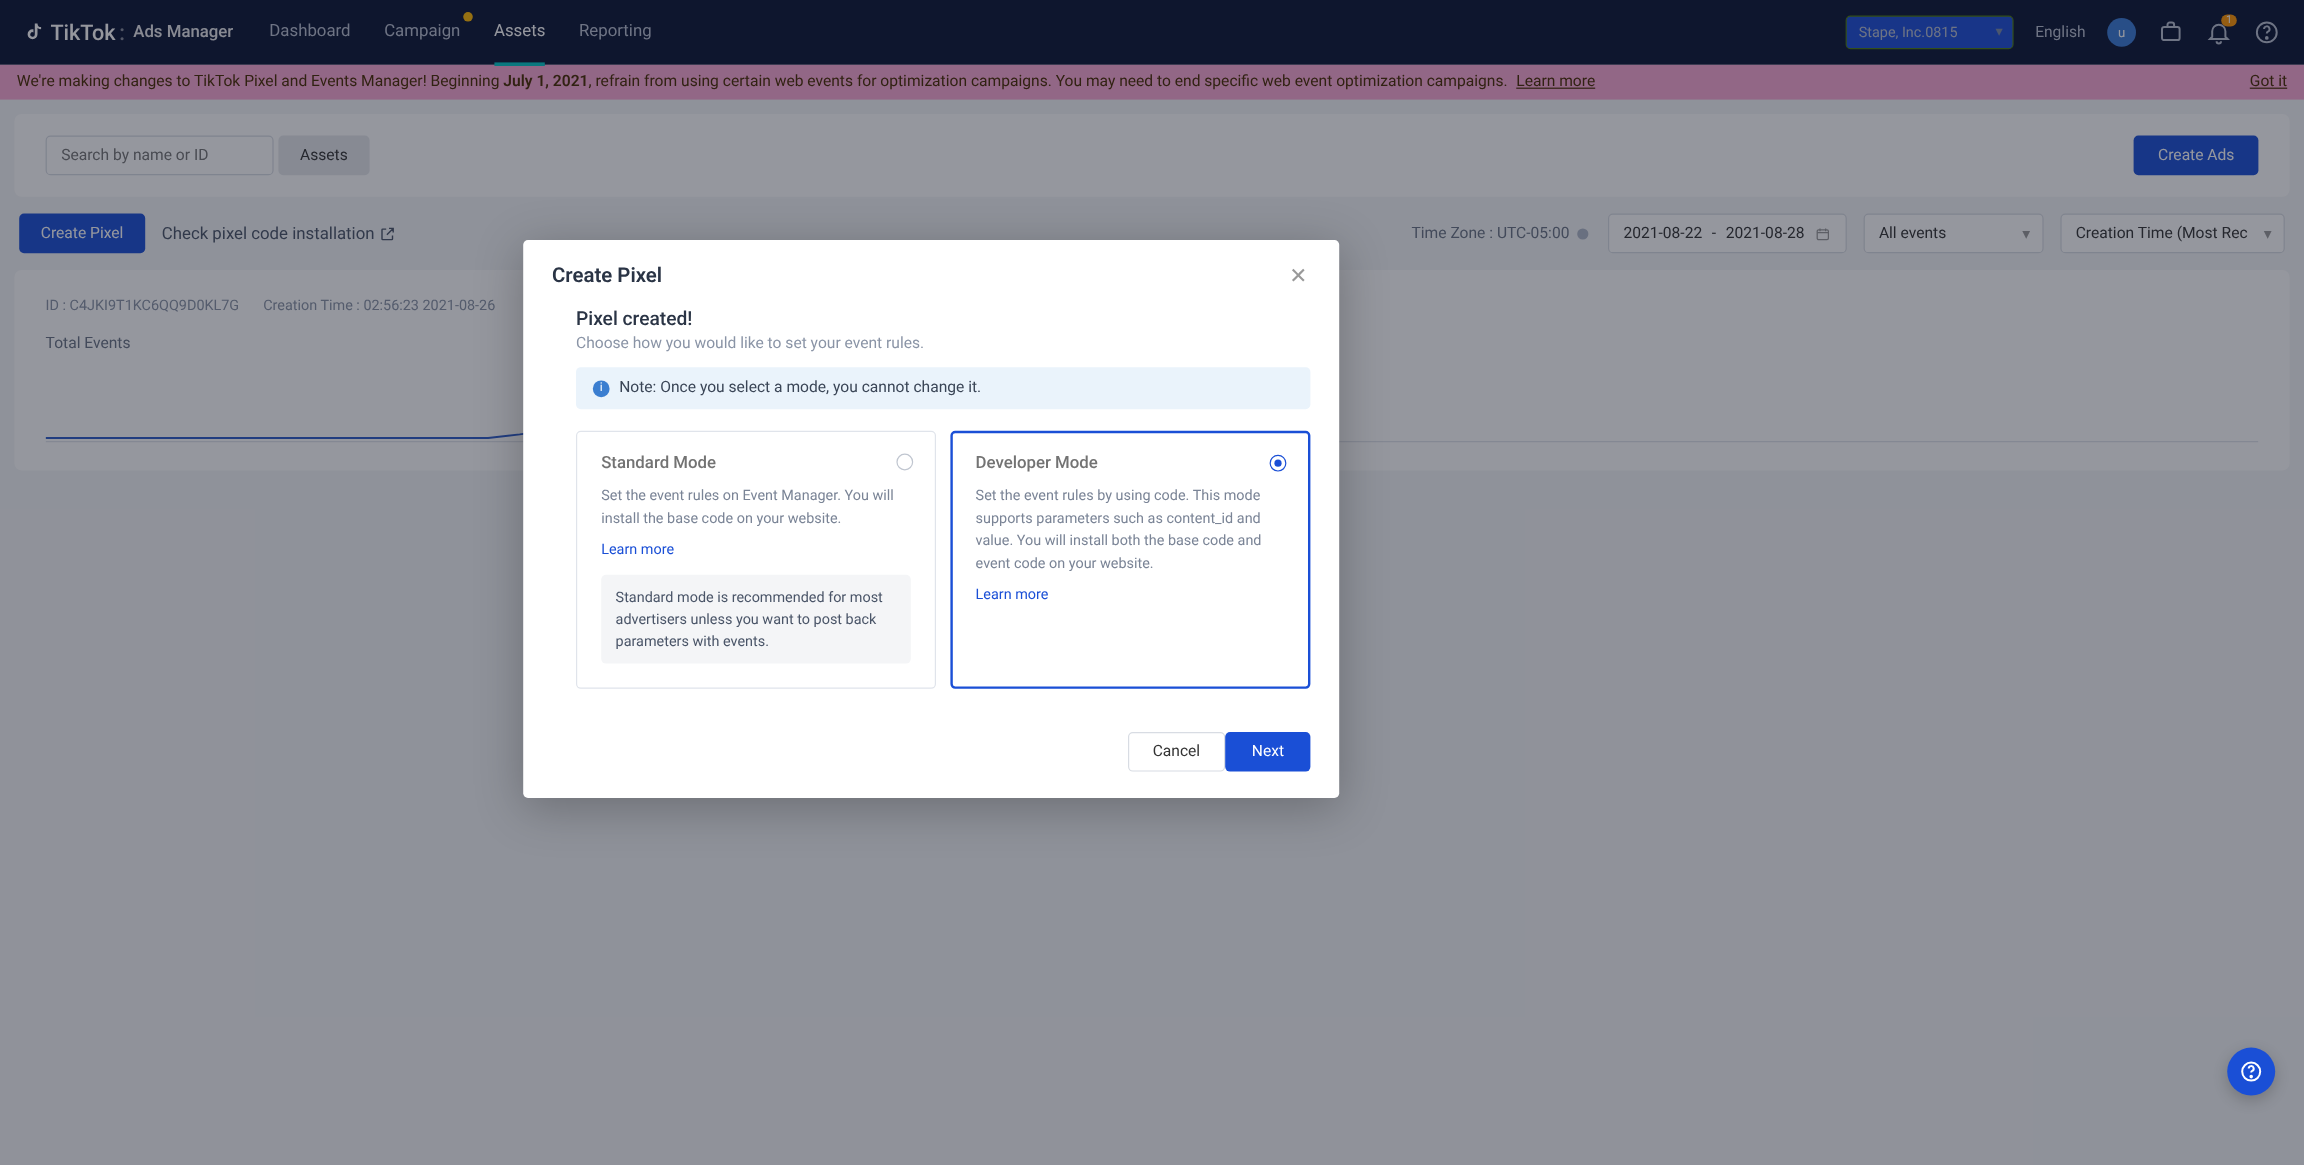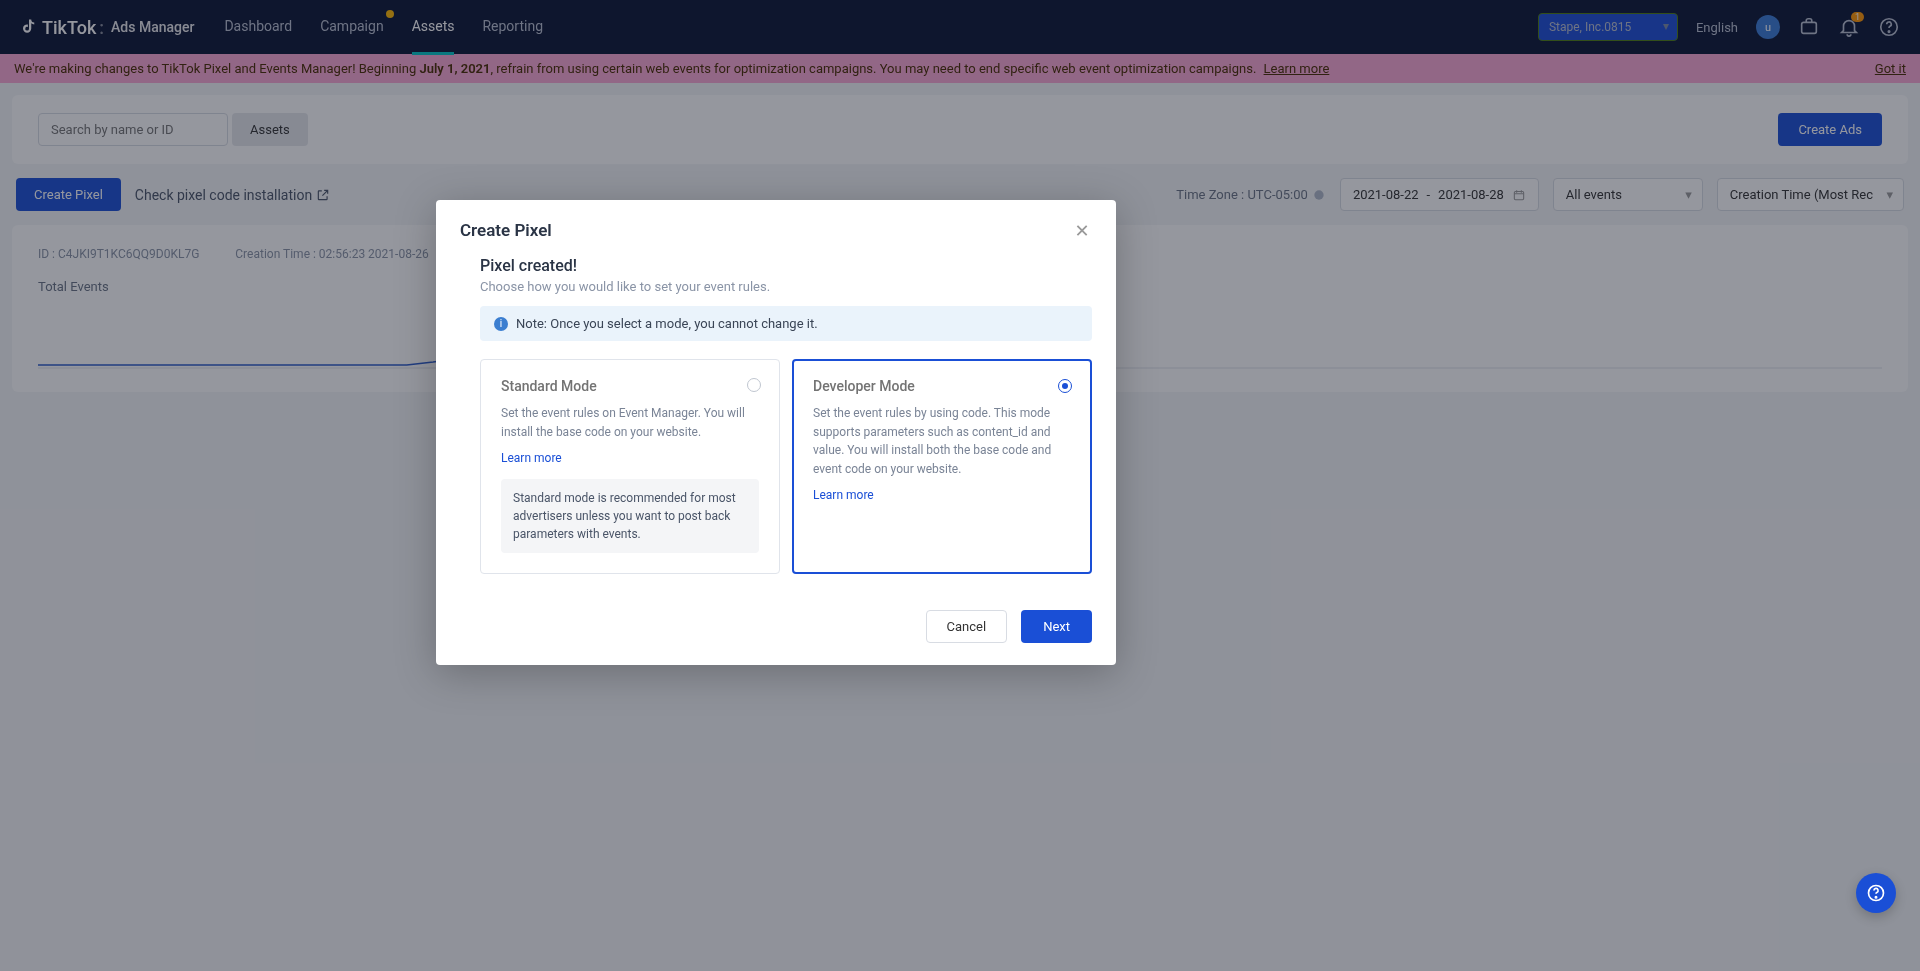--- a/index.html
+++ b/index.html
@@ -40,21 +40,21 @@
 .check-pixel-link { color: #4a5568; font-size: 14px; cursor: pointer; display: flex; align-items: center; gap: 4px; }
 .timezone { margin-left: auto; color: #6a7485; font-size: 13px; display: flex; align-items: center; gap: 4px; }
 .date-range { border: 1px solid #d8dce3; border-radius: 4px; background: #fff; padding: 8px 12px; font-size: 13px; color: #333; display: flex; align-items: center; gap: 8px; }
 .events-select { border: 1px solid #d8dce3; border-radius: 4px; background: #fff; padding: 8px 30px 8px 12px; font-size: 13px; color: #333; min-width: 150px; position: relative; }
 .events-select::after { content: '▾'; position: absolute; right: 10px; color: #999; }
 .sort-select { border: 1px solid #d8dce3; border-radius: 4px; background: #fff; padding: 8px 30px 8px 12px; font-size: 13px; color: #333; min-width: 160px; position: relative; overflow: hidden; white-space: nowrap; }
 .sort-select::after { content: '▾'; position: absolute; right: 10px; color: #999; }
 
 .pixel-card { background: #fff; border-radius: 6px; padding: 22px 26px; }
 .pixel-name { font-size: 15px; font-weight: 500; color: #2a3445; margin-bottom: 8px; }
-.pixel-meta { font-size: 12px; color: #8a94a6; display: flex; gap: 36px; margin-bottom: 18px; }
+.pixel-meta { font-size: 12px; color: #8a94a6; display: flex; gap: 20px; margin-bottom: 18px; }
 .events-count { font-size: 24px; font-weight: 600; color: #2a3445; }
 .events-label { font-size: 13px; color: #6a7485; margin-bottom: 16px; }
 .chart-area { height: 60px; position: relative; }
 .chart-area svg { width: 100%; height: 100%; }
 
 
 .backdrop { position: absolute; inset: 0; background: rgba(20,25,40,0.45); }
 
 
 .modal { position: absolute; left: 436px; top: 200px; width: 680px; background: #fff; border-radius: 4px; box-shadow: 0 8px 40px rgba(0,0,0,0.25); }
@@ -71,21 +71,21 @@
 .mode-card { flex: 1; border: 1px solid #e0e4eb; border-radius: 4px; padding: 18px 20px 20px; position: relative; cursor: pointer; }
 .mode-card.selected { border: 2px solid #1a4fd6; padding: 17px 19px 19px; }
 .mode-radio { position: absolute; top: 18px; right: 18px; width: 14px; height: 14px; border: 1px solid #c0c6d0; border-radius: 50%; }
 .mode-card.selected .mode-radio { border-color: #1a4fd6; }
 .mode-card.selected .mode-radio::after { content: ''; position: absolute; inset: 3px; background: #1a4fd6; border-radius: 50%; }
 .mode-title { font-size: 14px; font-weight: 500; color: #737373; margin-bottom: 10px; }
 .mode-desc { font-size: 12px; color: #7a8496; line-height: 1.55; margin-bottom: 10px; }
 .mode-learn { font-size: 12px; color: #1a4fd6; cursor: pointer; }
 .mode-reco { background: #f4f5f7; border-radius: 4px; padding: 10px 12px; font-size: 12px; color: #4a5568; margin-top: 14px; line-height: 1.5; }
 
-.modal-footer { padding: 18px 24px 22px; display: flex; justify-content: flex-end; gap: 14px; }
+.modal-footer { padding: 18px 24px 22px; display: flex; justify-content: flex-end; gap: 0; }
 .btn-cancel { background: #fff; border: 1px solid #d8dce3; border-radius: 4px; padding: 8px 20px; font-size: 13px; cursor: pointer; color: #333; }
 .btn-next { background: #1a4fd6; color: #fff; border: none; border-radius: 4px; padding: 9px 22px; font-size: 13px; cursor: pointer; }
 
 
 .help-fab { position: absolute; bottom: 58px; right: 24px; width: 40px; height: 40px; background: #1a4fd6; border-radius: 50%; display: flex; align-items: center; justify-content: center; color: #fff; cursor: pointer; box-shadow: 0 4px 12px rgba(0,0,0,0.2); }
 </style>
 </head>
 <body>
 
 <div class="topnav">

